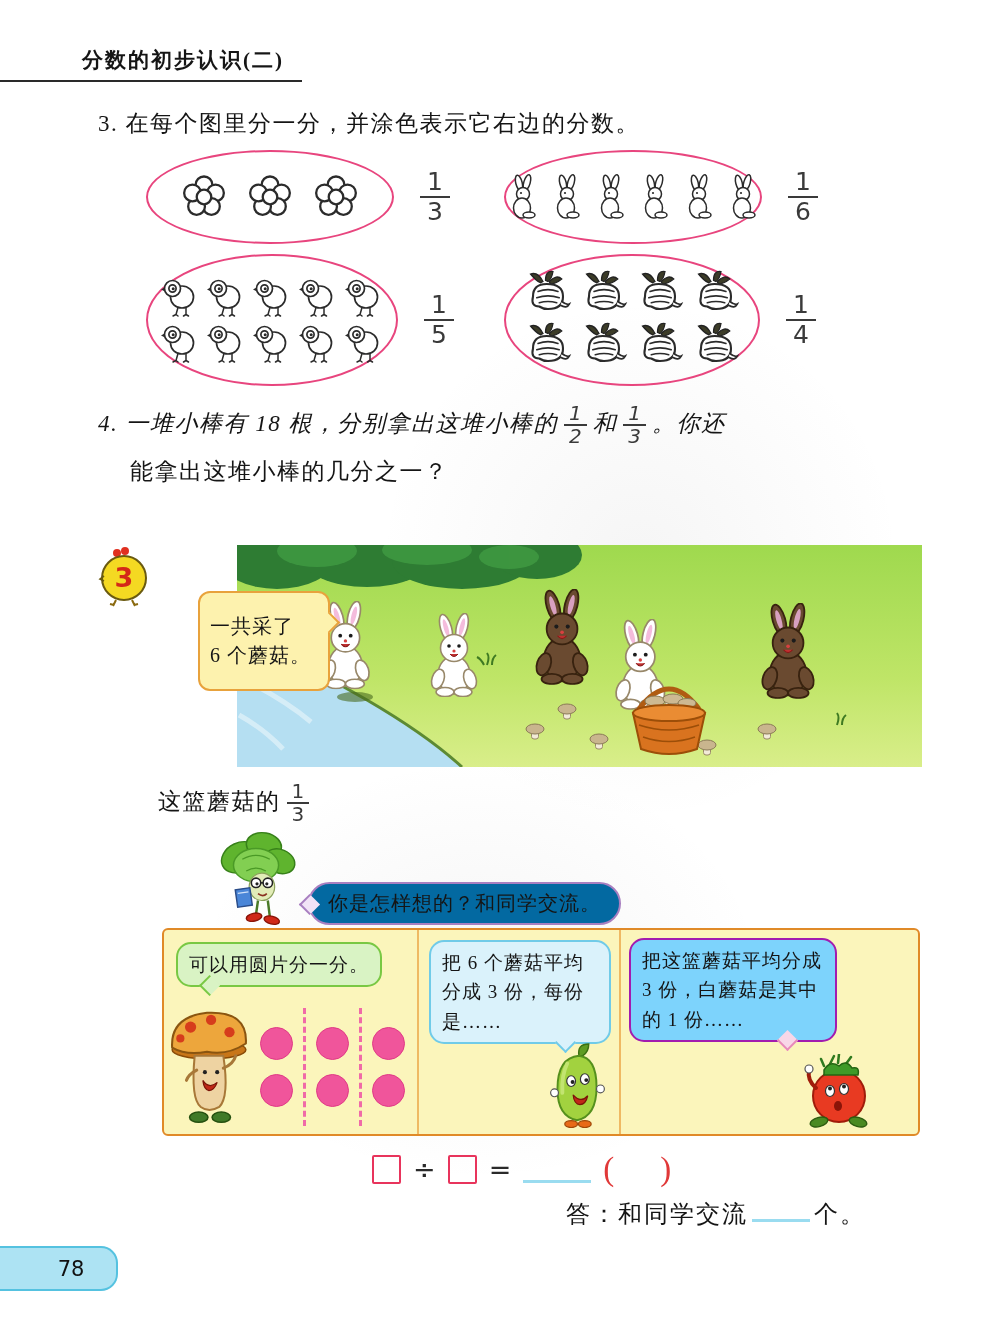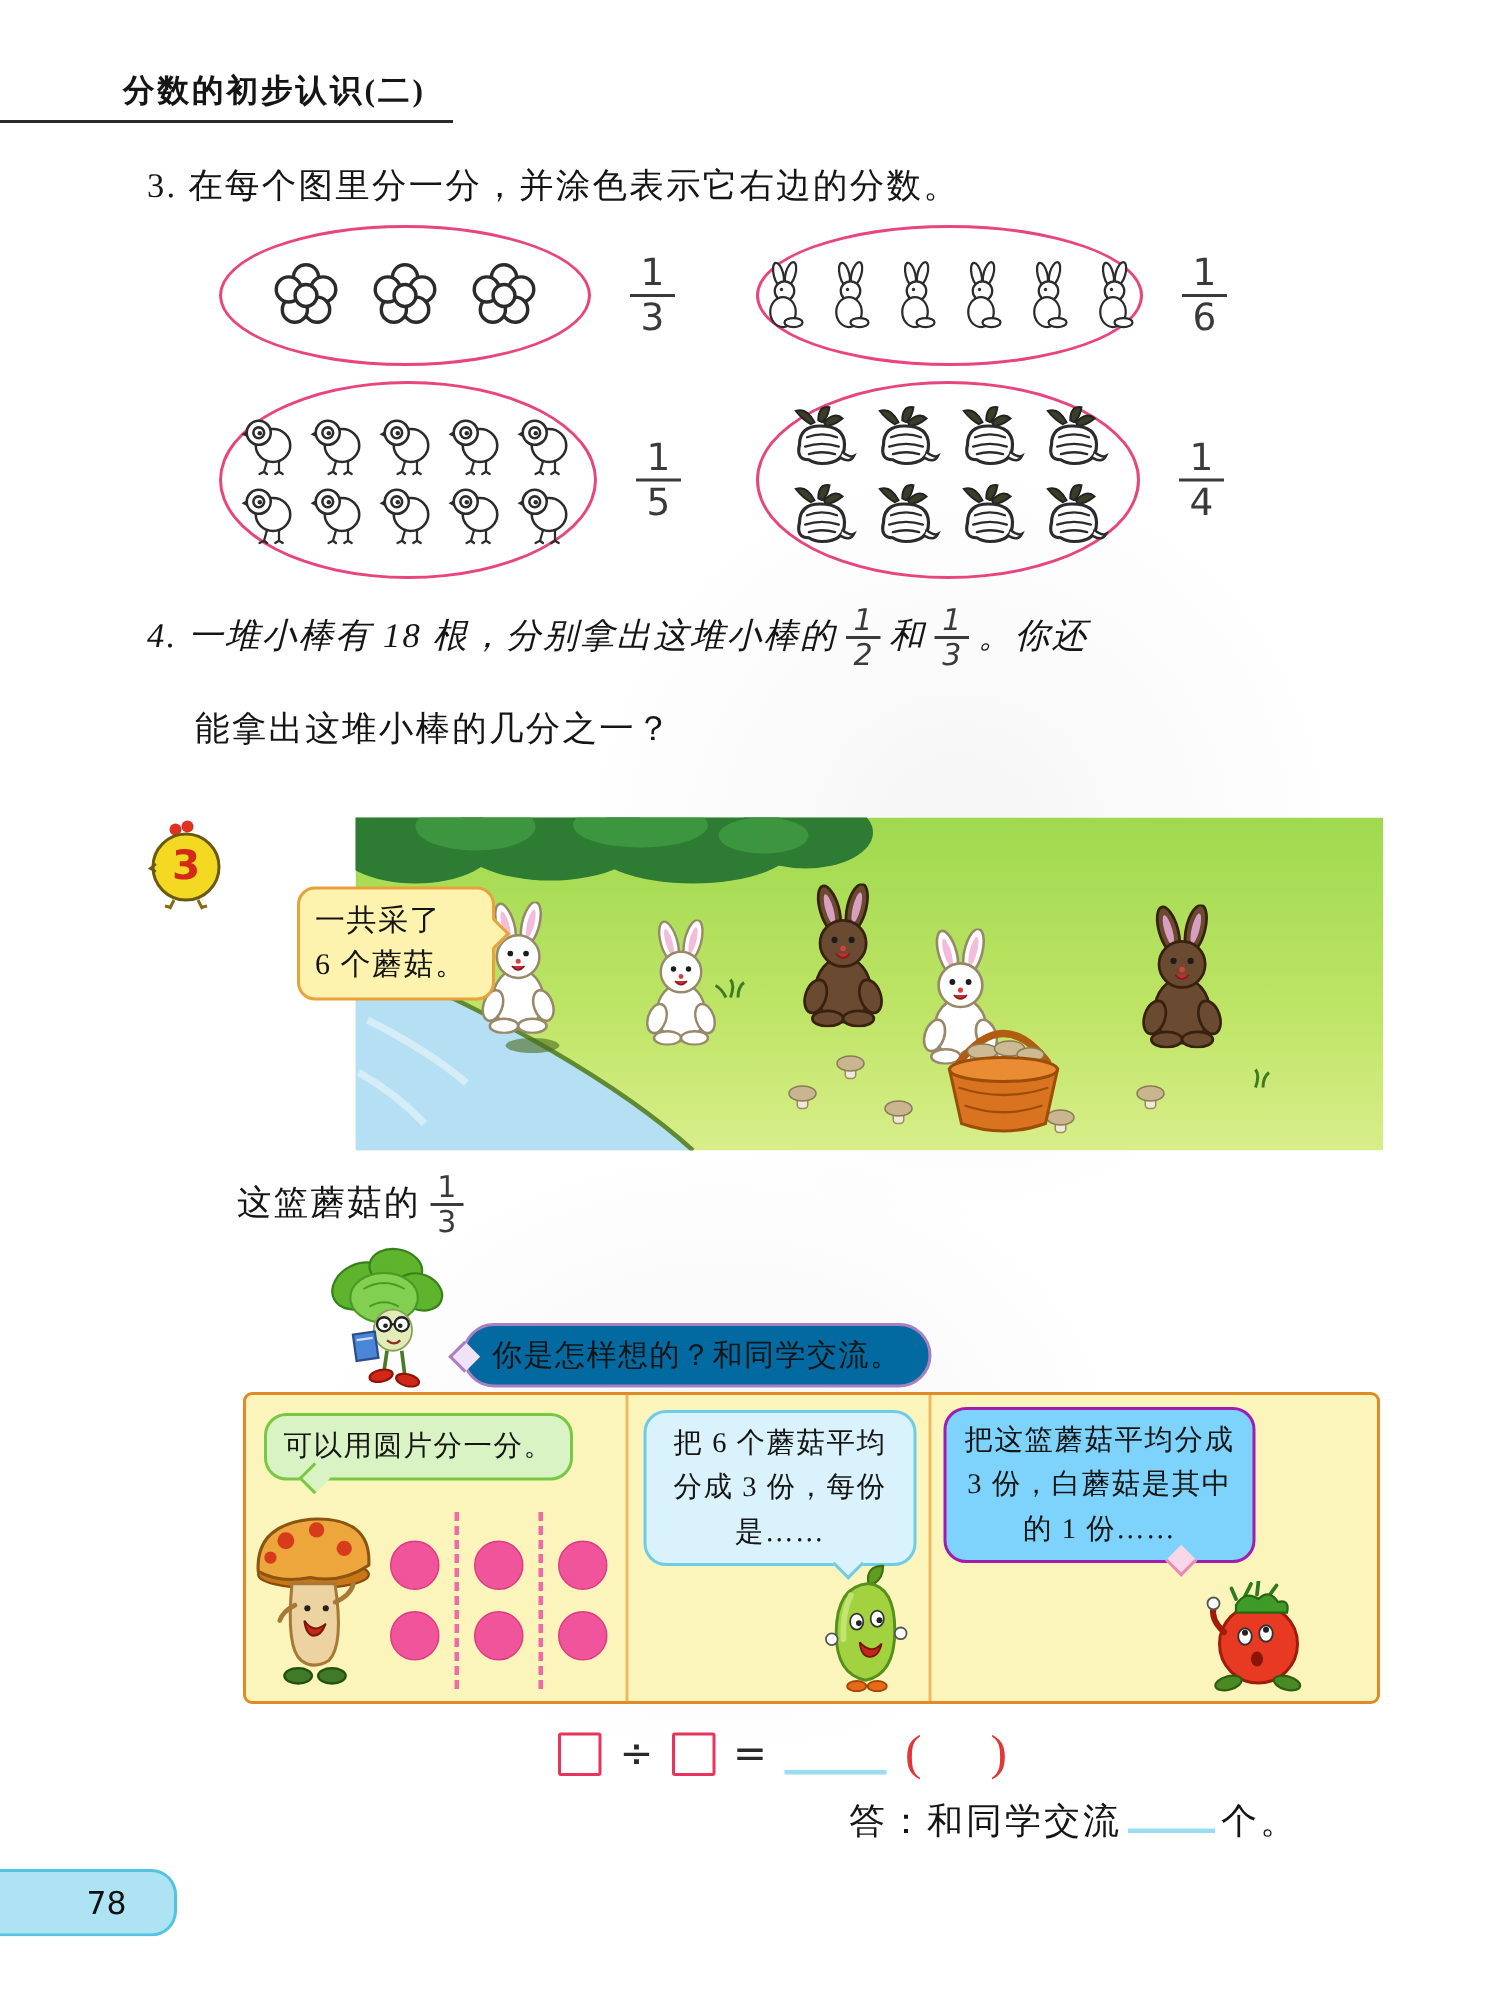--- a/index.html
+++ b/index.html
@@ -44,33 +44,33 @@
               font-family:"DejaVu Sans",sans-serif;font-size:27px;font-weight:bold;color:#d42818;}
 
   
   #scene{position:absolute;left:237px;top:545px;width:685px;height:222px;}
 
   
   .bubble{position:absolute;box-sizing:border-box;}
   .tail{position:absolute;width:13px;height:13px;transform:rotate(45deg);}
 
   #scene-bubble{left:198px;top:591px;width:132px;background:#fdf2ae;border:2.5px solid #e8a23c;
-                border-radius:12px;padding:7px 10px;font-size:20px;line-height:1.45;letter-spacing:1px;z-index:5;}
+                border-radius:12px;padding:19px 10px;font-size:20px;line-height:1.45;letter-spacing:1px;z-index:5;}
   #scene-bubble .tail{right:-9px;top:22px;background:#fdf2ae;
                 border-top:2.5px solid #e8a23c;border-right:2.5px solid #e8a23c;}
 
   #prompt-bubble{left:308px;top:882px;background:#0369a1;border:2px solid #a87fc0;border-radius:22px;
                 padding:6px 18px;font-size:20px;letter-spacing:1px;white-space:nowrap;}
   #prompt-bubble .tail{left:-8px;top:13px;background:#f1e3f6;
                 border-left:2px solid #a87fc0;border-bottom:2px solid #a87fc0;}
 
   
   #hint-box{position:absolute;left:162px;top:928px;width:758px;height:208px;box-sizing:border-box;
             background:#fbf5bb;border:2.5px solid #e08a28;border-radius:6px;display:flex;}
-  .hint-col{position:relative;box-sizing:border-box;text-align:center;}
+  .hint-col{position:relative;box-sizing:border-box;}
   .hint-col.c0{width:255px;border-right:2px solid #efb963;}
   .hint-col.c1{width:202px;border-right:2px solid #efb963;}
   .hint-col.c2{width:264px;}
 
   .hint-bubble{position:absolute;border-radius:15px;padding:6px 11px;font-size:19px;line-height:1.55;
                letter-spacing:1px;box-sizing:border-box;}
   #bubble-green{left:12px;top:12px;background:#d9f3c4;border:2px solid #79c843;white-space:nowrap;}
   #bubble-green .tail{bottom:-8px;left:24px;background:#d9f3c4;border-bottom:2px solid #79c843;border-left:2px solid #79c843;}
   #bubble-blue{left:10px;top:10px;width:182px;background:#daf2fb;border:2px solid #70cbe8;}
   #bubble-blue .tail{bottom:-8px;right:36px;background:#daf2fb;border-bottom:2px solid #70cbe8;border-right:2px solid #70cbe8;}
@@ -312,21 +312,21 @@
       <span class="num">1</span>
       <span class="den">2</span>
     </span>
     <span>和</span>
     <span class="frac mid">
       <span class="num">1</span>
       <span class="den">3</span>
     </span>
     <span>。你还</span>
   </div>
-  <div class="text-row" style="left:130px;top:470px;">能拿出这堆小棒的几分之一？</div>
+  <div class="text-row" style="left:130px;top:456px;">能拿出这堆小棒的几分之一？</div>
 
   <div id="badge">
     <svg viewBox="0 0 52 62" width="52" height="62">
       <circle cx="19" cy="7" r="4" fill="#e03020"></circle>
       <circle cx="27" cy="5" r="4" fill="#e03020"></circle>
       <circle cx="26" cy="32" r="22" fill="#f4d922" stroke="#6a5a10" stroke-width="2"></circle>
       <path d="M6,30 l-4,3 4,2" fill="none" stroke="#6a5a10" stroke-width="1.6"></path>
       <path d="M18,54 l-3,6 m-3,-2 l4,1 m18,-5 l3,6 m3,-2 l-4,1" stroke="#8a6a10" stroke-width="2" fill="none"></path>
     </svg>
     <span class="num">3</span>

